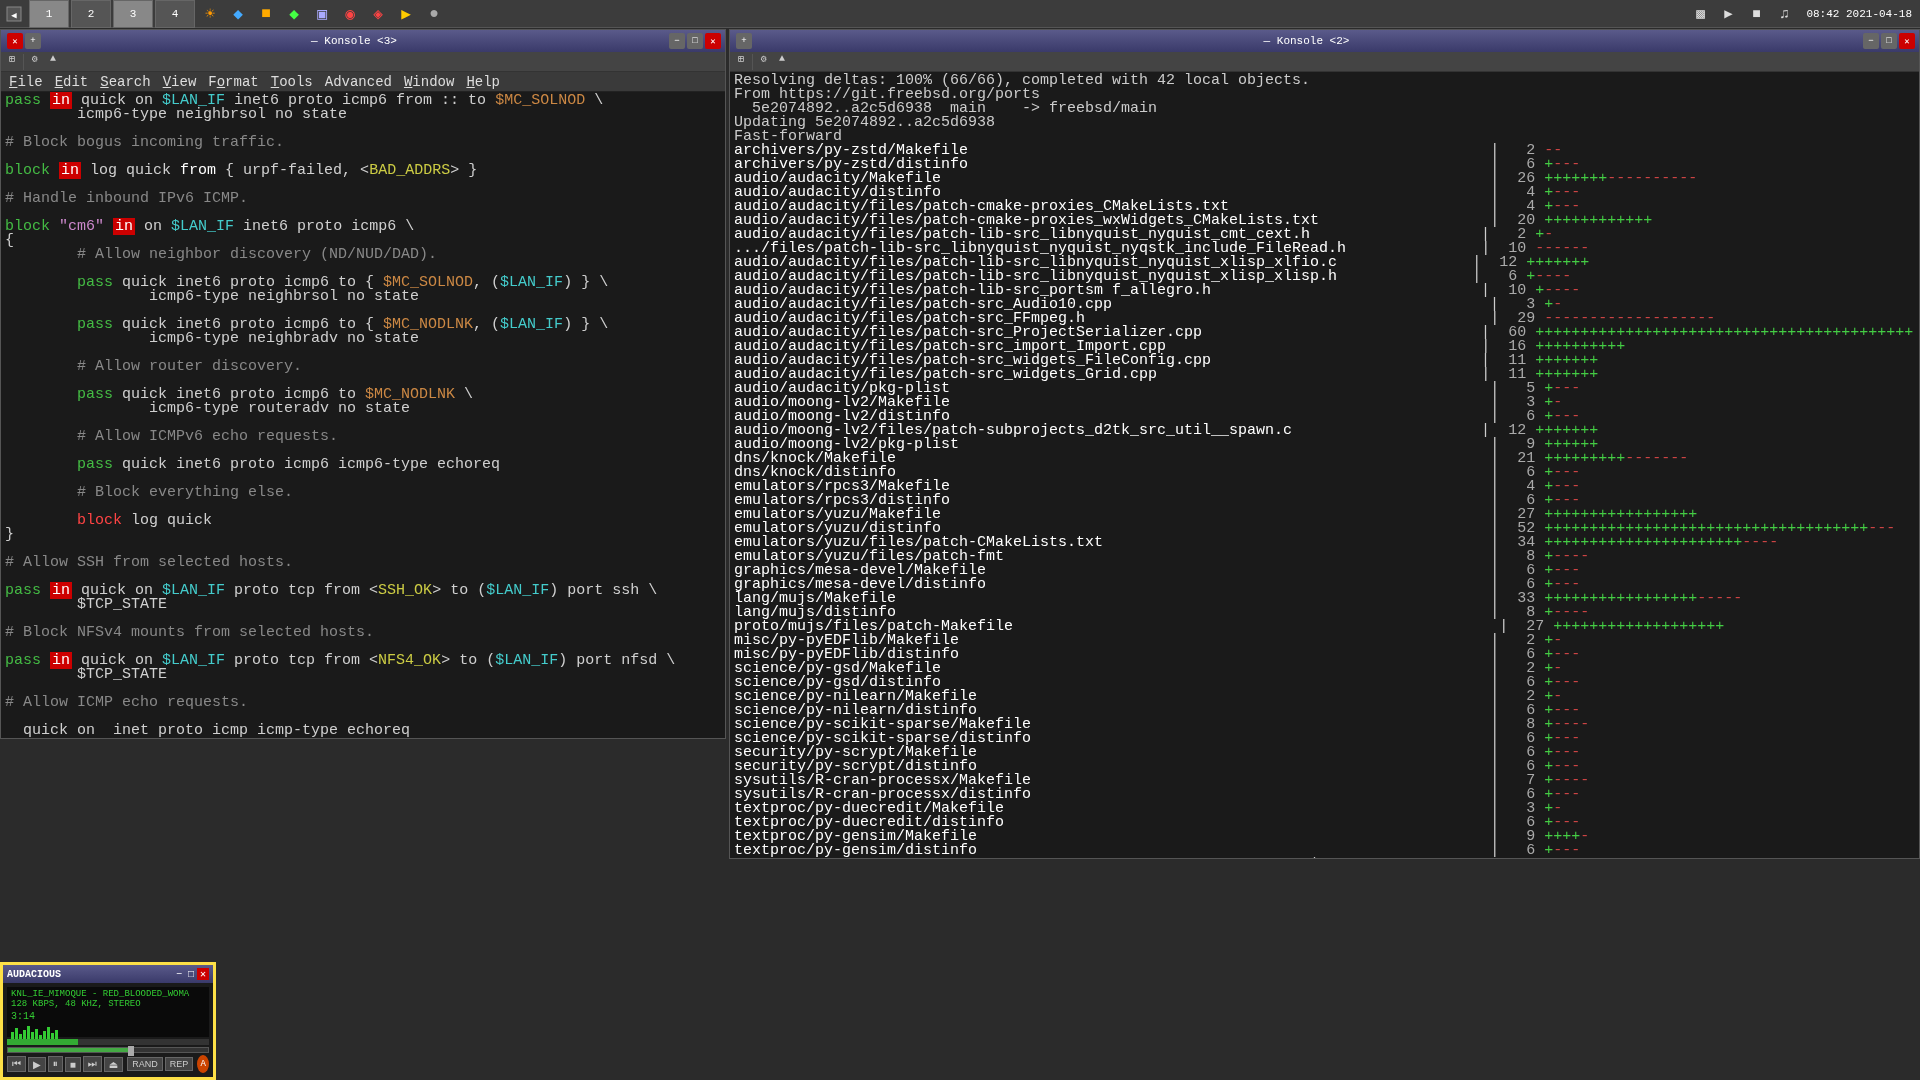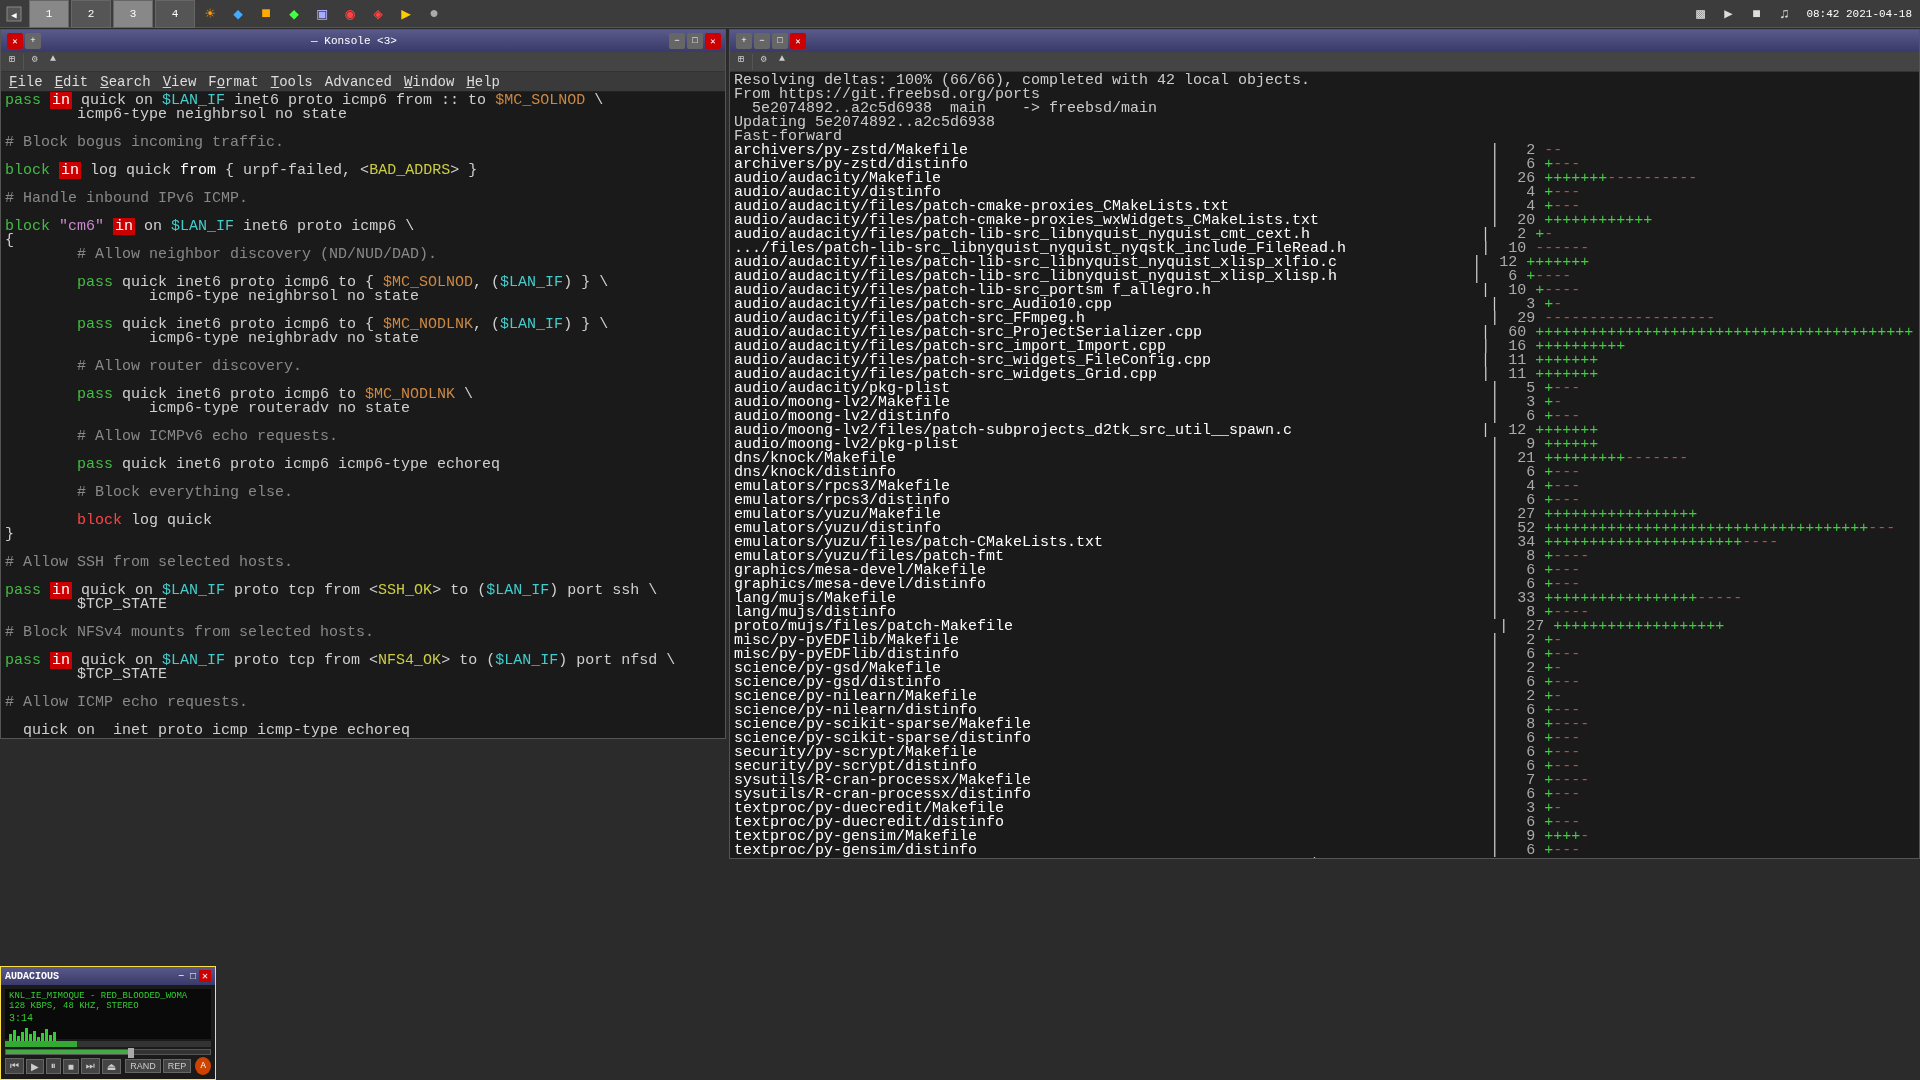--- a/index.html
+++ b/index.html
@@ -162,21 +162,21 @@
     .diff-add { color: #44cc44; }
     .diff-del { color: #cc4444; }
     .diff-num { color: #aaaaaa; }
 
     
     #audacious {
       position: absolute;
       bottom: 0; left: 0;
       width: 216px;
       background: #2a2a2a;
-      border: 1px solid #fde047;
+      border: 3px solid #fde047;
     }
     .aud-titlebar {
       height: 18px;
       background: linear-gradient(to bottom, #5a5a8a, #3a3a6a);
       display: flex;
       align-items: center;
       padding: 0 4px;
       color: #fff;
       font-size: 10px;
     }
@@ -345,20 +345,21 @@
 
  log quick</pre>
   </div>
 
 </div>
 
 <div class="konsole-window" style="top:29px; left:729px; width:1191px; height:830px;">
 
   <div class="konsole-titlebar">
     <div class="win-btn" style="background:#666; font-size:9px;">+</div>
+    <span class="title">— Konsole &lt;2&gt;</span>
     <div class="win-btn minimize">−</div>
     <div class="win-btn maximize">□</div>
     <div class="win-btn close">✕</div>
   </div>
 
   <div class="konsole-toolbar">
     <div class="tb-btn">⊞</div>
     <div class="tb-sep"></div>
     <div class="tb-btn">⚙</div>
     <div class="tb-btn">▲</div>

